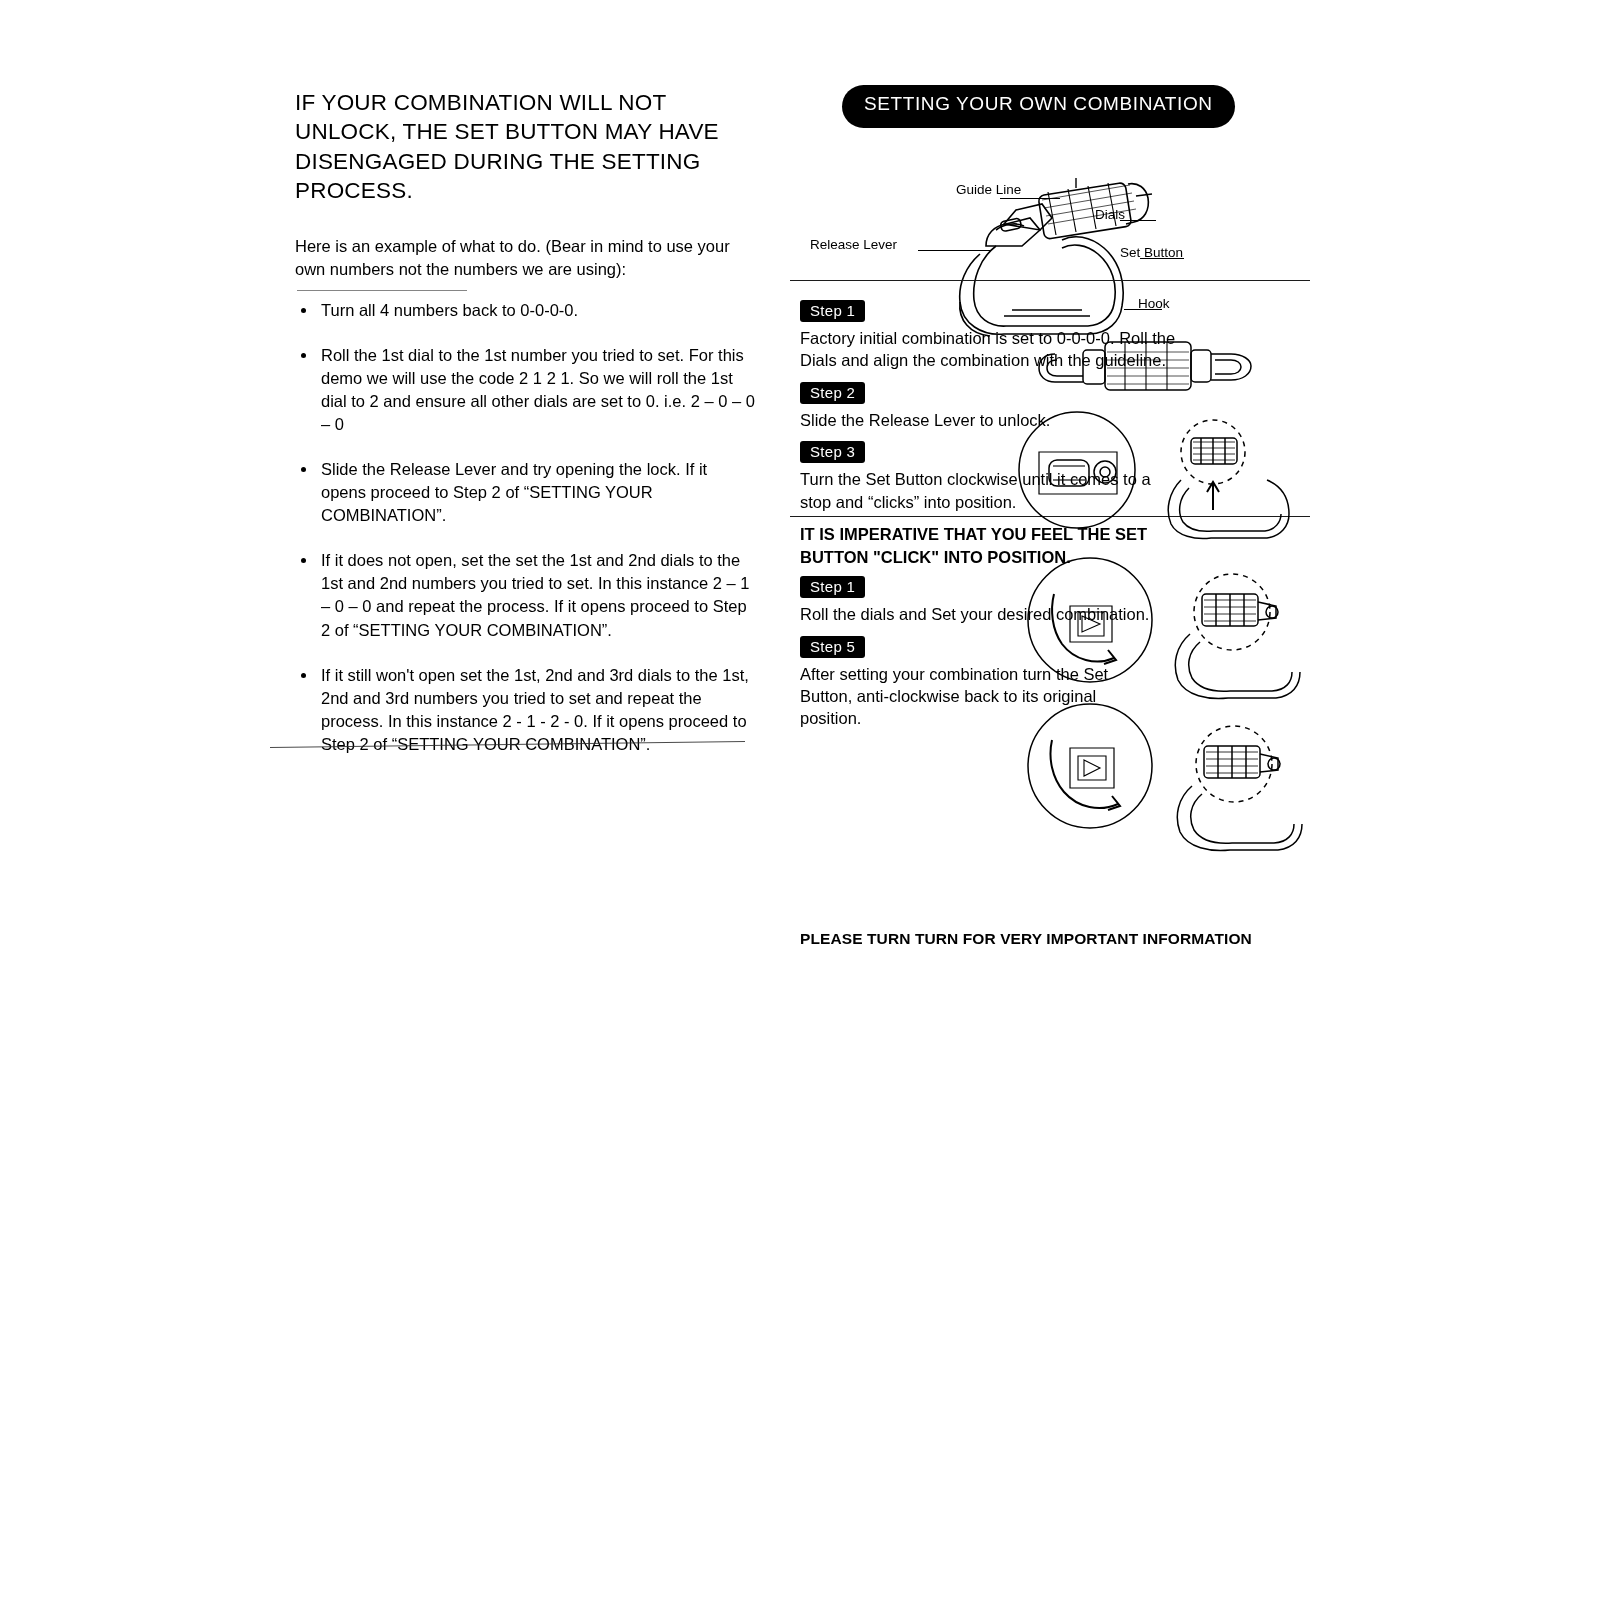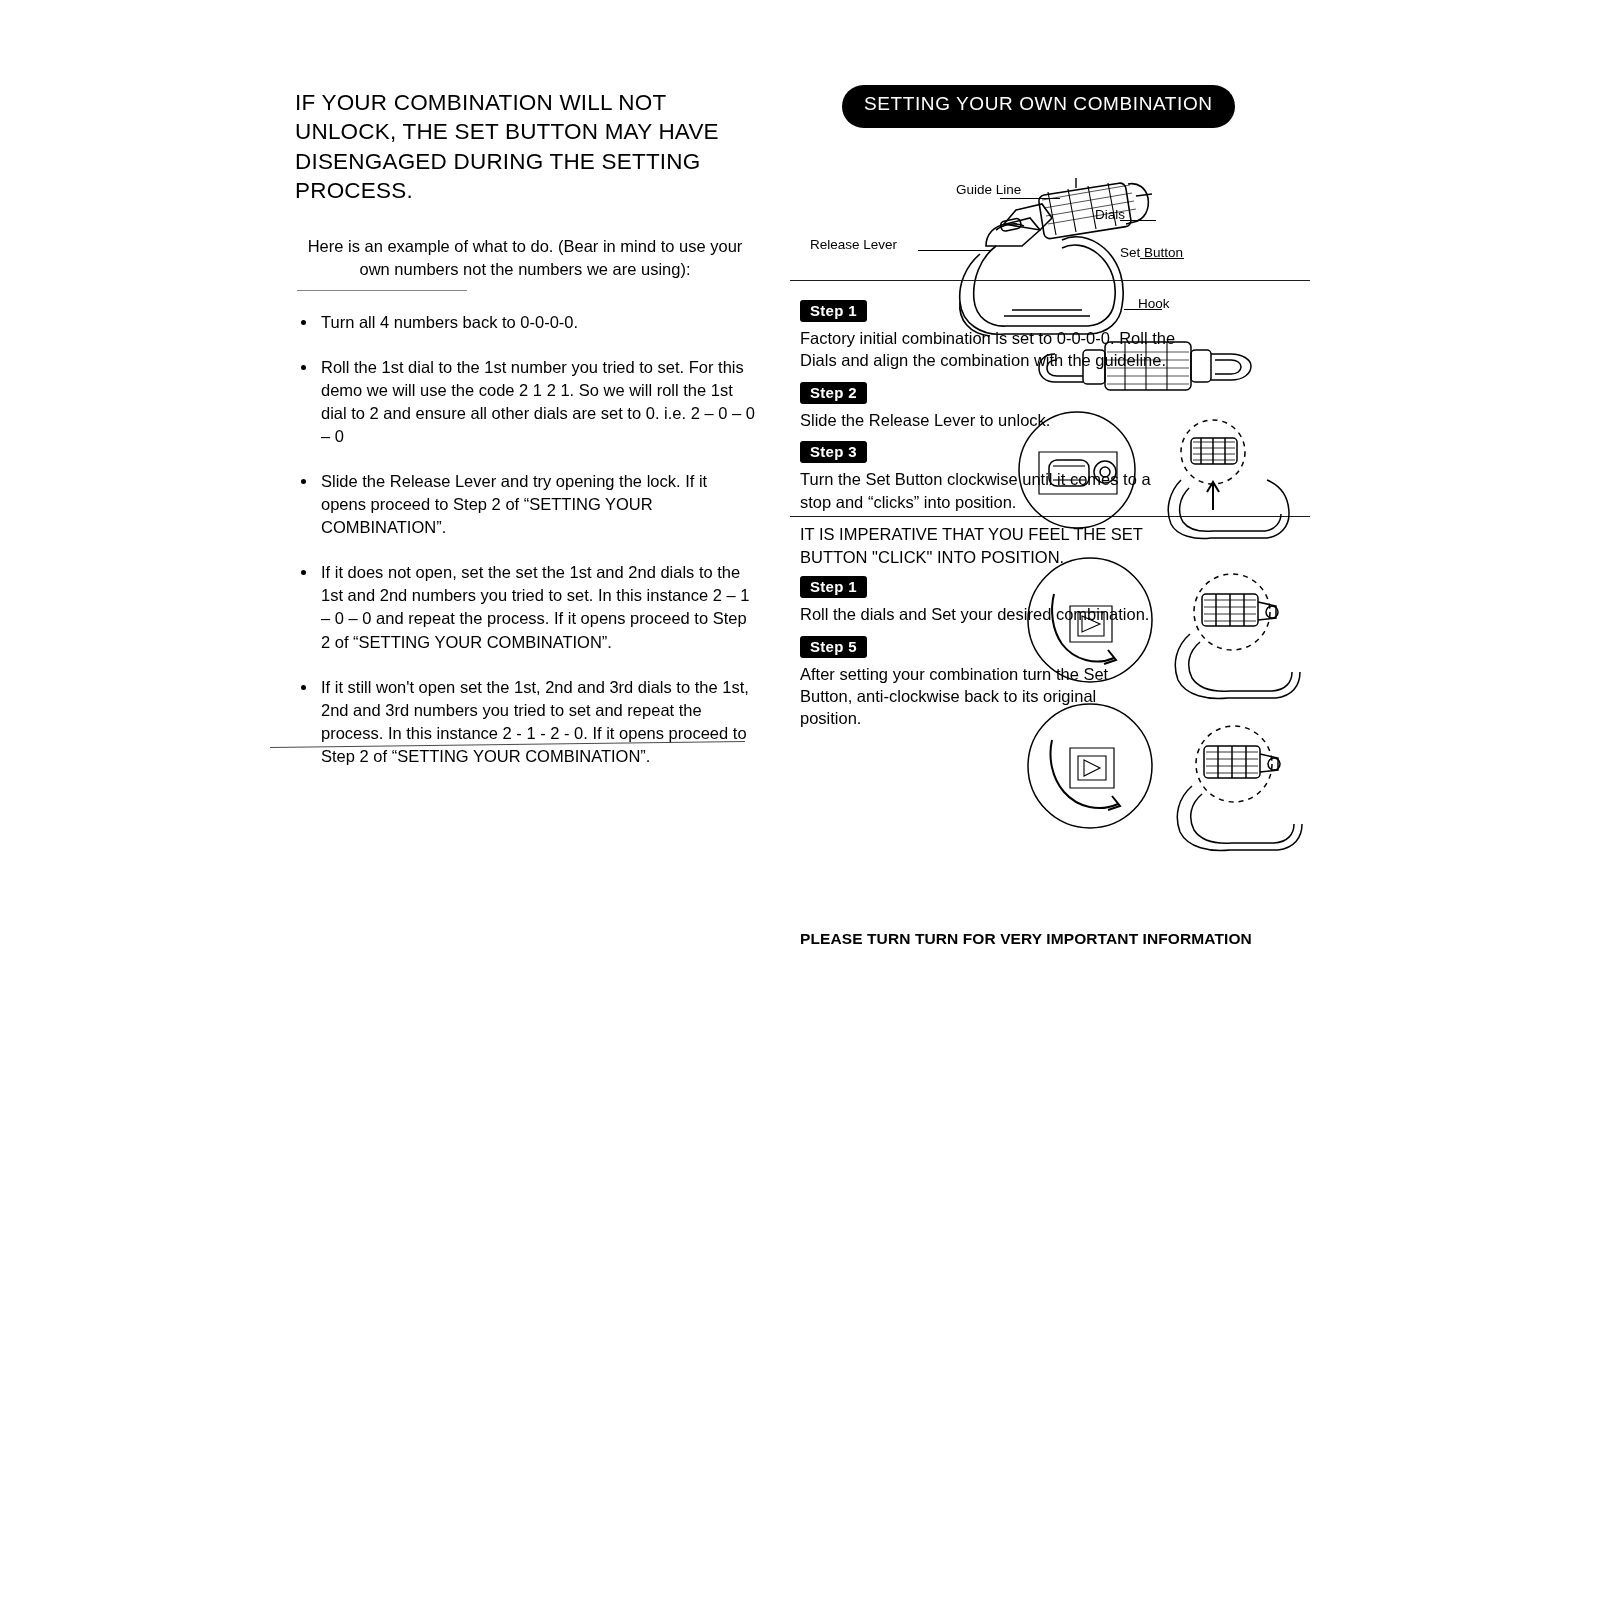--- a/index.html
+++ b/index.html
@@ -26,22 +26,21 @@
   .headline {
     font-size: 22.5px;
     font-weight: normal;
     line-height: 1.30;
     letter-spacing: 0.2px;
     margin: 0 0 30px 0;
   }
   .intro {
     font-size: 16.5px;
     line-height: 1.38;
-    margin: 0 0 30px 0;
-    text-align: center;
+    margin: 0 0 18px 0;
   }
   ul.steps {
     list-style: none;
     margin: 0;
     padding: 0;
   }
   ul.steps > li {
     position: relative;
     padding-left: 26px;
     font-size: 16.5px;
@@ -127,33 +126,33 @@
     position: absolute;
     left: 800px;
     top: 300px;
     width: 380px;
   }
   .step-badge {
     display: inline-block;
     background: #000;
     color: #fff;
     font-size: 15px;
-    font-weight: bold;
+    font-weight: normal;
     padding: 2px 10px 3px 10px;
     border-radius: 3px;
     letter-spacing: 0.3px;
   }
   .step-body {
     font-size: 16.5px;
     line-height: 1.36;
     margin: 5px 0 10px 0;
   }
   .imperative {
     font-size: 16.5px;
-    font-weight: normal;
+    font-weight: bold;
     line-height: 1.36;
     margin: 2px 0 8px 0;
   }
   .footer-note {
     position: absolute;
     left: 800px;
     top: 930px;
     font-size: 15.5px;
     font-weight: bold;
     letter-spacing: 0.1px;

